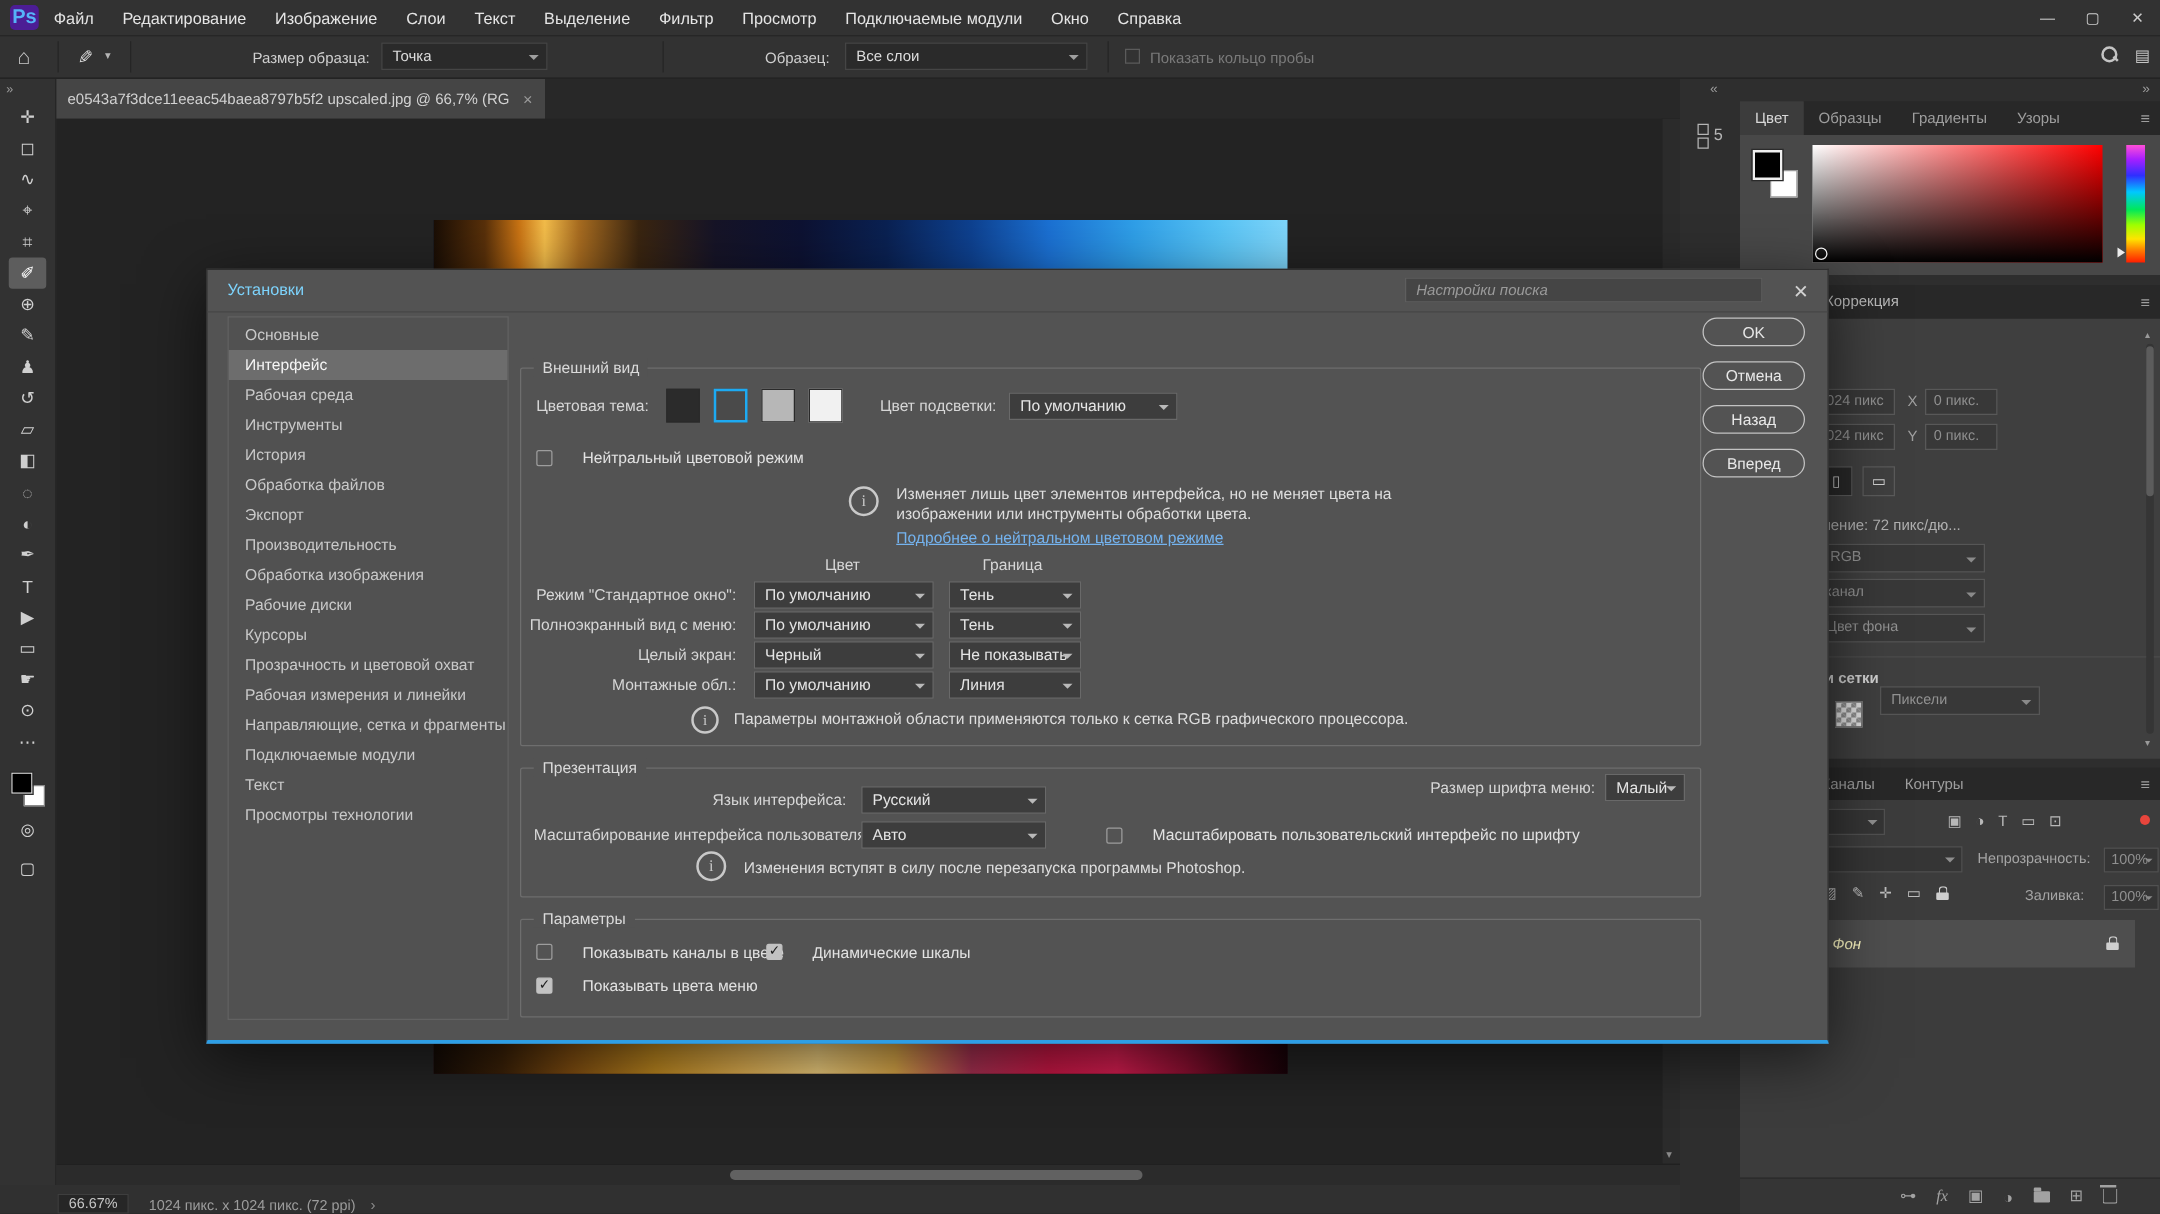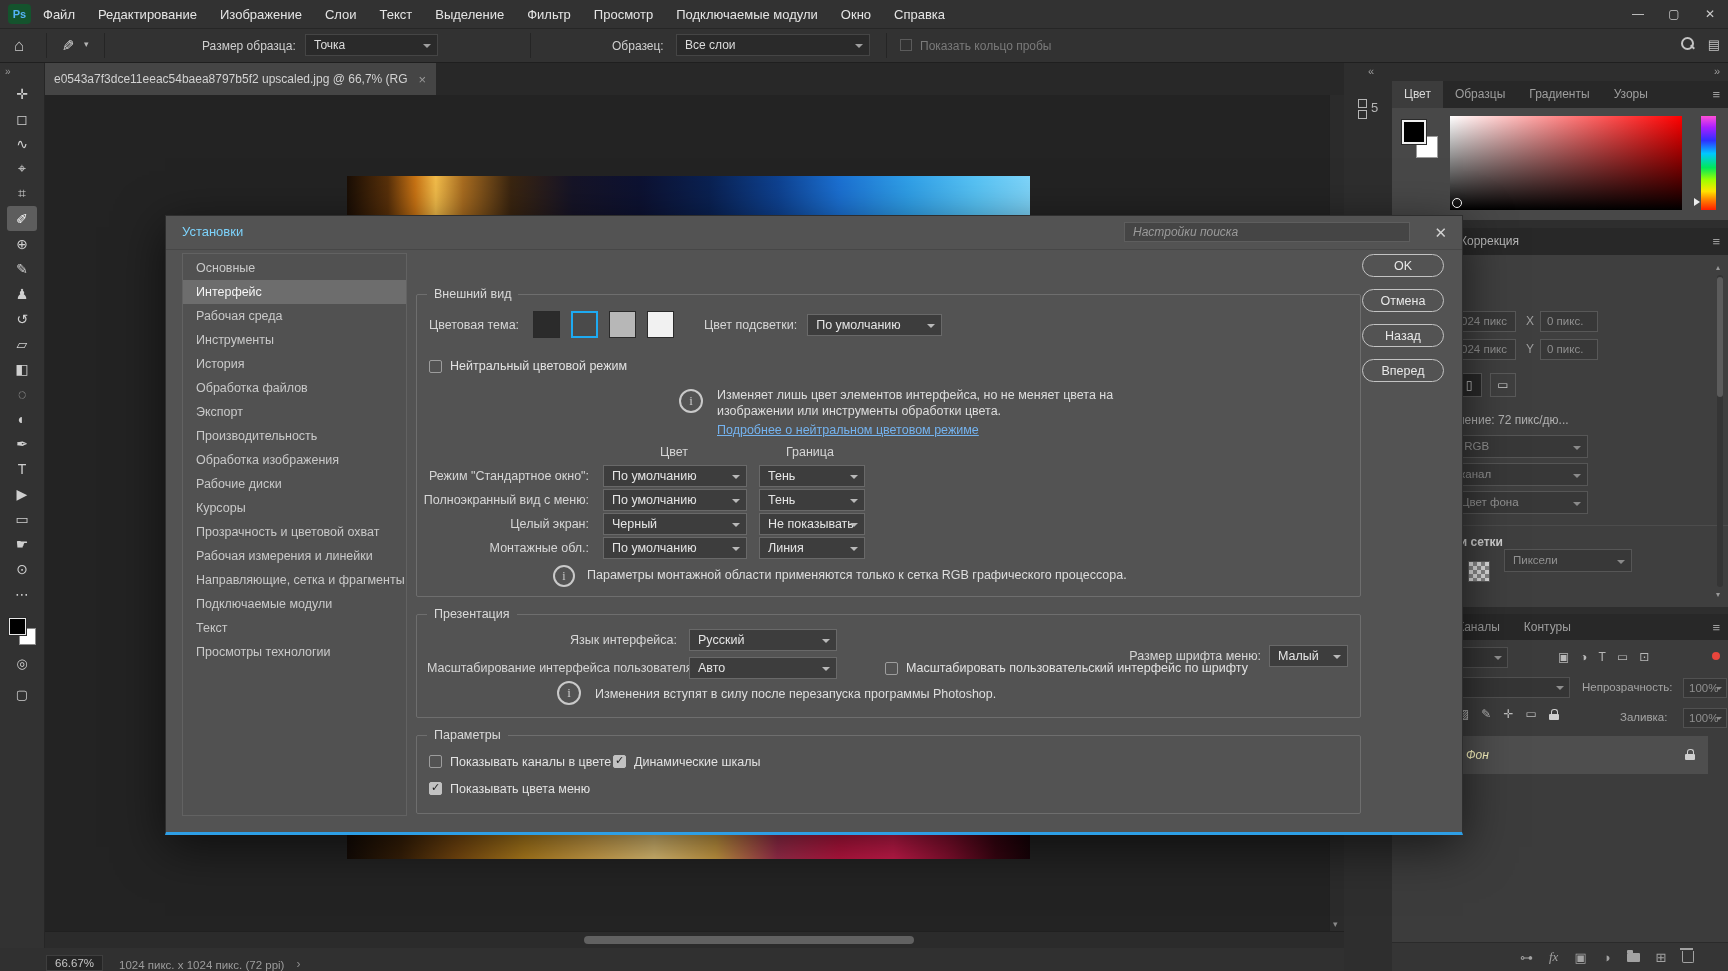--- a/index.html
+++ b/index.html
@@ -1,21 +1,21 @@
 <!DOCTYPE html>
 <html><head>
 <meta charset="utf-8">
 <style>
   html,body{margin:0;padding:0}
   body{width:1728px;height:971px;overflow:hidden;background:#232323;
        font-family:"Liberation Sans","DejaVu Sans",sans-serif;color:#ddd;}
   .app{position:relative;width:1728px;height:971px;background:#2e2e2e;overflow:hidden}
   
   .menubar{position:absolute;left:0;top:0;right:0;height:28px;background:#323232;border-bottom:1px solid #262626;display:flex;align-items:center;z-index:30}
-  .pslogo{width:23px;height:20px;margin:0 12px 0 8px;background:#14532d;color:#55b3f8;font-size:11px;font-weight:bold;display:flex;align-items:center;justify-content:center;border-radius:4px}
+  .pslogo{width:23px;height:20px;margin:0 12px 0 8px;background:#4c1d95;color:#55b3f8;font-size:16px;font-weight:bold;display:flex;align-items:center;justify-content:center;border-radius:4px}
   .menus{display:flex;gap:23px;color:#e5e5e5;font-size:13px}
   .menu-item{cursor:default;white-space:nowrap}
   .wincontrols{position:absolute;right:0;top:0;height:28px;display:flex;align-items:center}
   .wc{width:36px;text-align:center;color:#cccccc;font-size:12px;line-height:28px}
   
   .optionsbar{position:absolute;left:0;top:29px;right:0;height:33px;background:#323232;border-bottom:1px solid #1f1f1f;z-index:29}
   .optionsbar .abs{position:absolute}
   .ob-home{left:14px;top:7px;font-size:17px;color:#c9c9c9}
   .ob-sep{top:4px;width:1px;height:25px;background:#252525}
   .ob-dropper{left:62px;top:6px;font-size:15px;color:#d6d6d6;transform:rotate(180deg)}
@@ -147,48 +147,48 @@
   .dlg-content{position:absolute;left:250px;top:33px;width:945px;height:580px}
   .grp{position:absolute;left:0;width:945px;border:1px solid #6e6e6e;border-radius:2px;box-sizing:border-box}
   .grp-title{position:absolute;top:-8px;left:10px;background:#535353;padding:0 7px;color:#dadada;font-size:12.5px}
   .grp .abs{position:absolute}
   .grp1{top:45px;height:303px}
   .grp2{top:365px;height:104px}
   .grp3{top:486px;height:79px}
   .lbl{color:#d6d6d6;font-size:12.5px;white-space:nowrap}
   .dd{position:relative;background:#3d3d3d;border:1px solid #696969;height:22px;box-sizing:border-box;line-height:20px;color:#e5e5e5;font-size:12.5px;padding:0 20px 0 8px;white-space:nowrap}
   .dd::after{content:"";position:absolute;right:6px;top:9px;border-left:4px solid transparent;border-right:4px solid transparent;border-top:4px solid #b9b9b9}
-  .w135{width:135px}.w144{width:144px}.w106{width:106px}.w148{width:148px}.w80{width:79px}
+  .w135{width:135px}.w144{width:144px}.w106{width:106px}.w148{width:148px}.w80{width:64px}
   .themerow{position:absolute;left:12px;top:16px;display:flex;align-items:center}
   .themerow .lbl.first{width:104px}
   .swatches{display:flex;gap:11px;margin-right:30px}
   .swatch{width:27px;height:27px;border:1px solid #2a2a2a;box-sizing:border-box}
   .swatch.selected{border:2px solid #1daaf2}
   .themerow .hl{margin-right:10px}
-  .cbrow{display:flex;align-items:center;gap:8px;color:#e2e2e2;font-size:12.5px;white-space:nowrap}
+  .cbrow{display:flex;align-items:center;gap:24px;color:#e2e2e2;font-size:12.5px;white-space:nowrap}
   .cb{width:13px;height:13px;border:1px solid #9d9d9d;border-radius:2px;box-sizing:border-box;position:relative;flex:none;background:transparent}
   .checked .cb{background:#c2c2c2;border-color:#c2c2c2}
   .checked .cb::after{content:"✓";position:absolute;left:1px;top:-2px;font-size:11px;font-weight:bold;color:#1c1c1c}
   .neutral{position:absolute;left:12px;top:64px}
   .info-icon{position:absolute;width:24px;height:24px;border:2px solid #c9c9c9;border-radius:50%;box-sizing:border-box;color:#c9c9c9;font-size:13px;font-family:"Liberation Serif","DejaVu Serif",serif;display:flex;align-items:center;justify-content:center}
   .i1{left:262px;top:94px}
   .i1t{left:300px;top:92px;width:430px;line-height:16px;color:#dedede}
   .link{left:300px;top:128px;color:#74b3ef;text-decoration:underline;position:absolute;font-size:12.5px}
   .th{position:absolute;top:150px;color:#d6d6d6}
   .th1{left:243px}.th2{left:369px}
   .tbl{position:absolute;left:0;top:169px}
   .tblrow{display:flex;align-items:center;height:23px;margin-bottom:1px}
   .tlabel{width:172px;text-align:right;padding-right:14px;color:#d6d6d6;font-size:12.5px;white-space:nowrap}
   .tblrow .dd{margin-right:12px}
   .i2{left:136px;top:270px;width:22px;height:22px;font-size:12px}
   .i2t{left:170px;top:273px;color:#dedede}
   .prow{position:absolute;display:flex;align-items:center}
   .p1{left:10px;top:14px}.p2{left:10px;top:42px}
   .plabel{width:250px;text-align:right;padding-right:12px;color:#d6d6d6;white-space:nowrap}
-  .pright{position:absolute;right:12px;top:30px;display:flex;align-items:center;gap:8px}
+  .pright{position:absolute;right:12px;top:4px;display:flex;align-items:center;gap:8px}
   .scalecb{position:absolute;left:468px;top:46px}
   .i3{left:140px;top:66px}
   .i3t{left:178px;top:72px;color:#dedede;position:absolute}
   .optgrid{position:absolute;left:12px;top:12px;display:grid;grid-template-columns:184px auto;grid-auto-rows:27px}
   
   .glyph{display:inline-block}
 </style>
 </head>
 <body>
 

